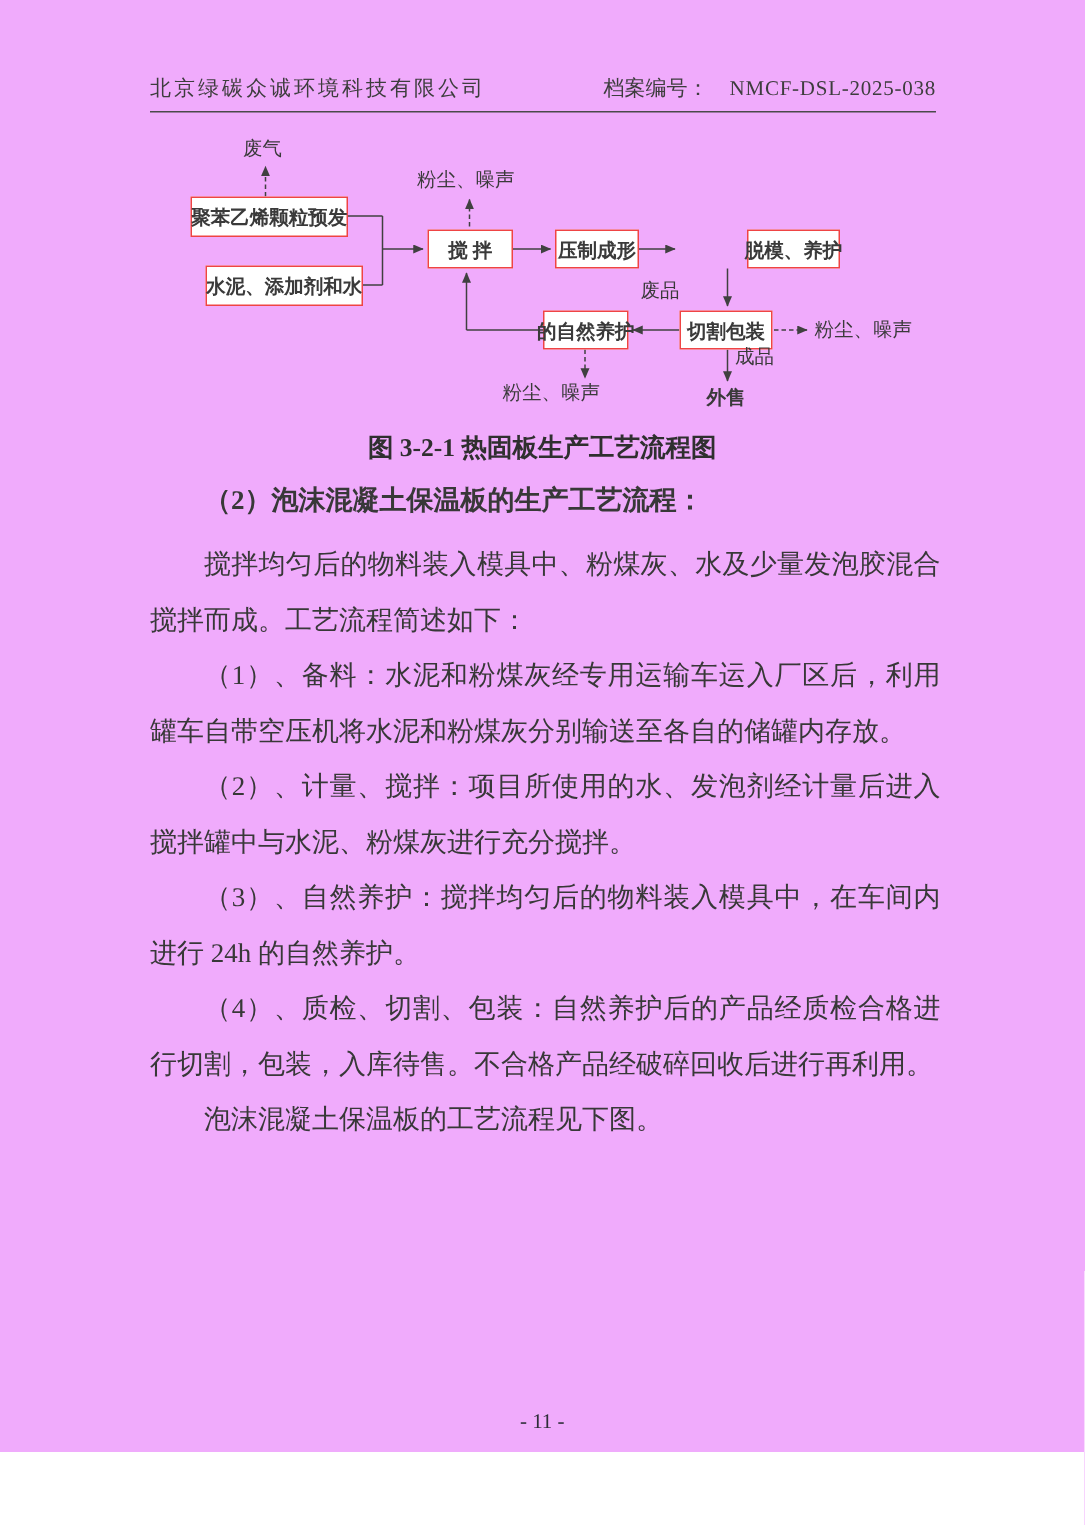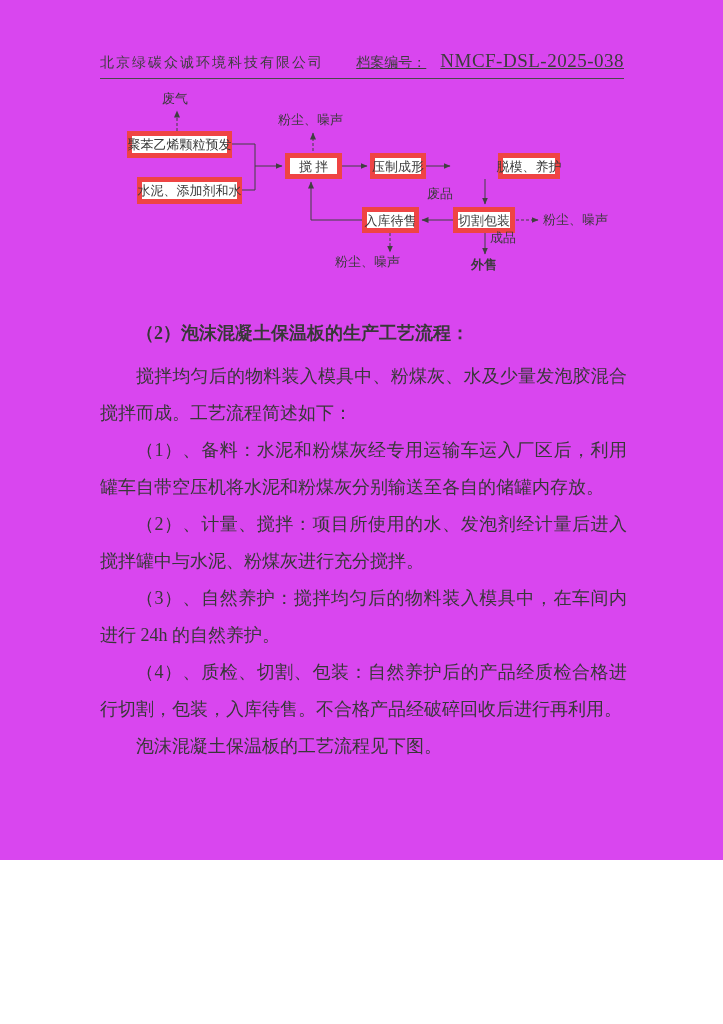--- a/index.html
+++ b/index.html
@@ -1,64 +1,65 @@
 <!DOCTYPE html>
 <html><head>
 <meta charset="utf-8">
 <style>
   * { margin: 0; padding: 0; box-sizing: border-box; }
   html, body { background: #ffffff; }
   .page {
     position: relative;
     width: 723px;
-    height: 860px;
-    background: #d946ef;
+    height: 968px;
+    background: #f0abfc;
     font-family: "Liberation Serif", "DejaVu Serif", serif;
     color: #333333;
     overflow: hidden;
   }
 
   
   .header {
     position: absolute;
     left: 100px;
     top: 50px;
     width: 524px;
     display: flex;
     justify-content: space-between;
     align-items: baseline;
     padding-bottom: 6px;
     border-bottom: 1px solid #4a4a4a;
     font-size: 14px;
     color: #3d3d3d;
   }
   .header .company { letter-spacing: 2px; }
-  .header .archive { display: flex; align-items: baseline; text-decoration: underline; }
-  .header .archive-no { margin-left: 14px; font-size: 19px; letter-spacing: 0.5px; }
+  .header .archive { display: flex; align-items: baseline; }
+  .header .archive-no { margin-left: 14px; font-size: 14px; letter-spacing: 0.5px; }
 
   
   .flowchart {
     position: absolute;
     left: 100px;
     top: 85px;
     width: 530px;
     height: 200px;
     font-size: 13px;
     color: #3a3a3a;
   }
   .flowchart svg { position: absolute; left: 0; top: 0; }
   .fc-box {
     position: absolute;
-    border: 5px solid #ef4444;
+    border: 1px solid #ef4444;
     background: #ffffff;
     display: flex;
     align-items: center;
     justify-content: center;
     white-space: nowrap;
     line-height: 1;
+    font-weight: bold;
   }
   .fc-label { position: absolute; white-space: nowrap; line-height: 1; }
 
   .b-pre     { left: 27px;  top: 46px;  width: 105px; height: 27px; }
   .b-cement  { left: 37px;  top: 92px;  width: 105px; height: 27px; }
   .b-mix     { left: 185px; top: 68px;  width: 57px;  height: 26px; }
   .b-press   { left: 270px; top: 68px;  width: 56px;  height: 26px; }
   .b-demold  { left: 366px; top: 68px;  width: 62px;  height: 26px; margin-left: 32px; }
   .b-recycle { left: 262px; top: 122px; width: 57px;  height: 26px; }
   .b-cut     { left: 353px; top: 122px; width: 62px;  height: 26px; }
@@ -144,37 +145,39 @@
         <path d="M416,135 L438,135" stroke-dasharray="3,2" marker-end="url(#arr)"></path>
         <path d="M290,148 L290,167" stroke-dasharray="3,2" marker-end="url(#arr)"></path>
       </g>
     </svg>
 
     <div class="fc-box b-pre">聚苯乙烯颗粒预发</div>
     <div class="fc-box b-cement">水泥、添加剂和水</div>
     <div class="fc-box b-mix">搅 拌</div>
     <div class="fc-box b-press">压制成形</div>
     <div class="fc-box b-demold">脱模、养护</div>
-    <div class="fc-box b-recycle">入库待售</div>
+    <div class="fc-box b-recycle">的自然养护</div>
     <div class="fc-box b-cut">切割包装</div>
 
     <div class="fc-label l-wastegas">废气</div>
     <div class="fc-label l-dust-top">粉尘、噪声</div>
     <div class="fc-label l-waste-prod">废品</div>
     <div class="fc-label l-dust-right">粉尘、噪声</div>
     <div class="fc-label l-finished">成品</div>
     <div class="fc-label l-sale">外售</div>
     <div class="fc-label l-dust-bot">粉尘、噪声</div>
   </div>
 
+  <div class="caption">图 3-2-1 热固板生产工艺流程图</div>
 
   <div class="content">
     <p class="heading">（2）泡沫混凝土保温板的生产工艺流程：</p>
     <p class="body-para">搅拌均匀后的物料装入模具中、粉煤灰、水及少量发泡胶混合搅拌而成。工艺流程简述如下：</p>
     <p class="body-para">（1）、备料：水泥和粉煤灰经专用运输车运入厂区后，利用罐车自带空压机将水泥和粉煤灰分别输送至各自的储罐内存放。</p>
     <p class="body-para">（2）、计量、搅拌：项目所使用的水、发泡剂经计量后进入搅拌罐中与水泥、粉煤灰进行充分搅拌。</p>
     <p class="body-para">（3）、自然养护：搅拌均匀后的物料装入模具中，在车间内进行 24h 的自然养护。</p>
     <p class="body-para">（4）、质检、切割、包装：自然养护后的产品经质检合格进行切割，包装，入库待售。不合格产品经破碎回收后进行再利用。</p>
     <p class="body-para">泡沫混凝土保温板的工艺流程见下图。</p>
   </div>
 
+  <div class="footer">- 11 -</div>
 
 </div>
 
 </body></html>

